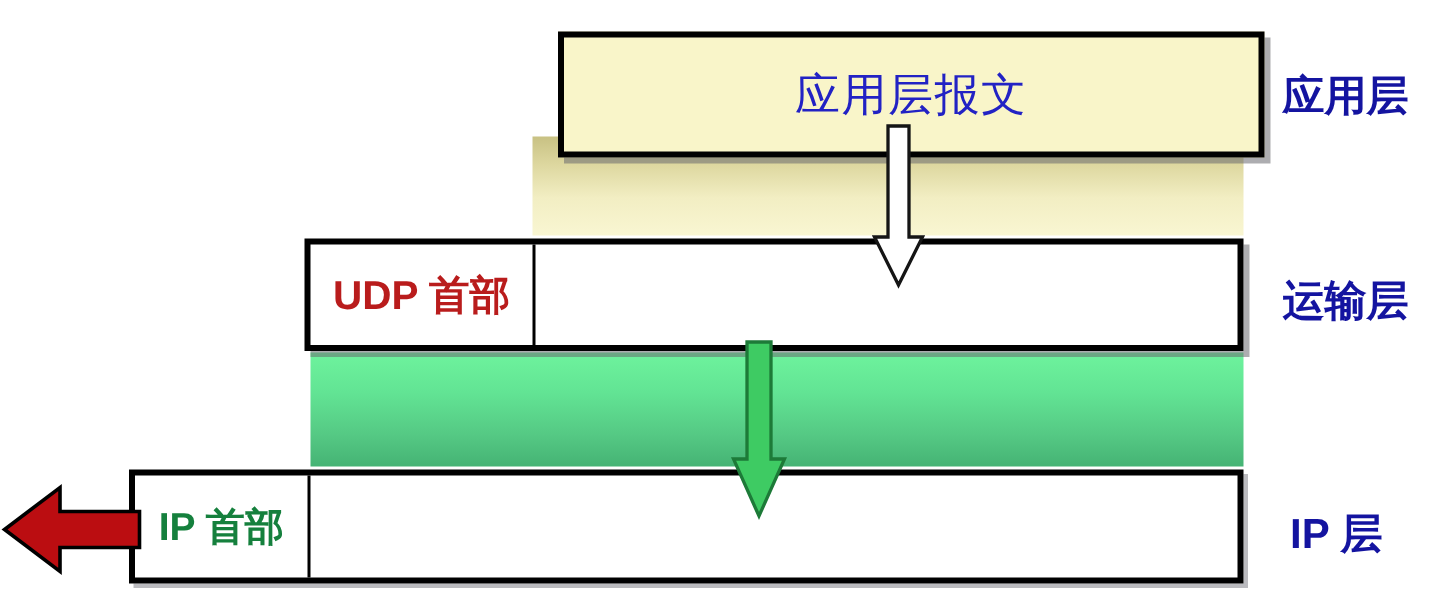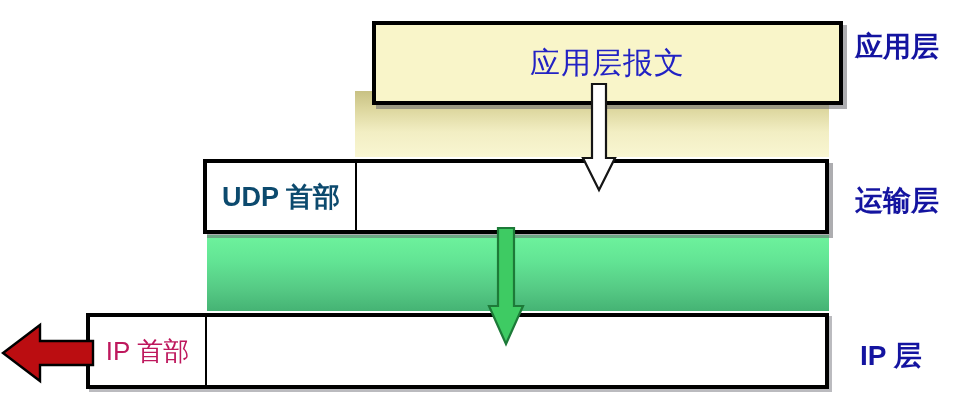--- a/index.html
+++ b/index.html
@@ -75,29 +75,29 @@
 
   
   .t-app {
     color: #2222c4;
     font-size: 30px;
     font-weight: normal;
     letter-spacing: 1px;
     white-space: nowrap;
   }
   .t-navy {
-    color: #0c4a6e;
+    color: #b91c1c;
     font-size: 27px;
     font-weight: bold;
     white-space: nowrap;
   }
   .t-navy-sm {
-    color: #be185d;
+    color: #15803d;
     font-size: 26px;
-    font-weight: normal;
+    font-weight: bold;
     white-space: nowrap;
   }
   .side-label {
     position: absolute;
     z-index: 4;
     color: #1414a0;
     font-size: 28px;
     font-weight: bold;
     white-space: nowrap;
   }
@@ -144,19 +144,19 @@
   <svg class="arrow-svg" viewBox="0 0 95 60" width="95" height="60" style="left:0px; top:323px;">
     <polygon points="93,18 40,18 40,2 3,30 40,58 40,42 93,42" fill="#bb0d11" stroke="#000000" stroke-width="2.4" stroke-linejoin="miter"></polygon>
   </svg>
 
   <div class="pkt pkt-ip" style="left:86px; top:313px; width:743px; height:76px;">
     <div class="cell cell-head" style="width:117px;">
       <span class="t-navy-sm">IP 首部</span>
     </div>
   </div>
 
-  <div class="side-label app-weight" style="left:855px; top:28px;">应用层</div>
+  <div class="side-label app-weight" style="left:855px; top:45px;">应用层</div>
 
   <div class="side-label" style="left:855px; top:182px;">运输层</div>
 
   <div class="side-label" style="left:860px; top:337px;">IP 层</div>
 
 </div>
 
 </body></html>

